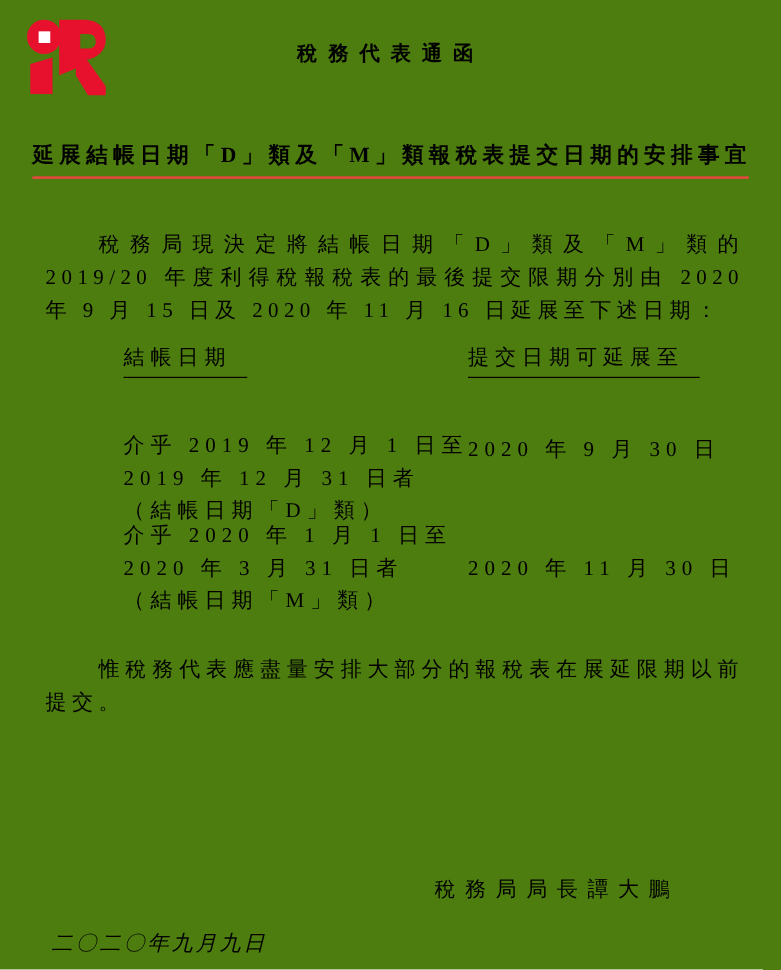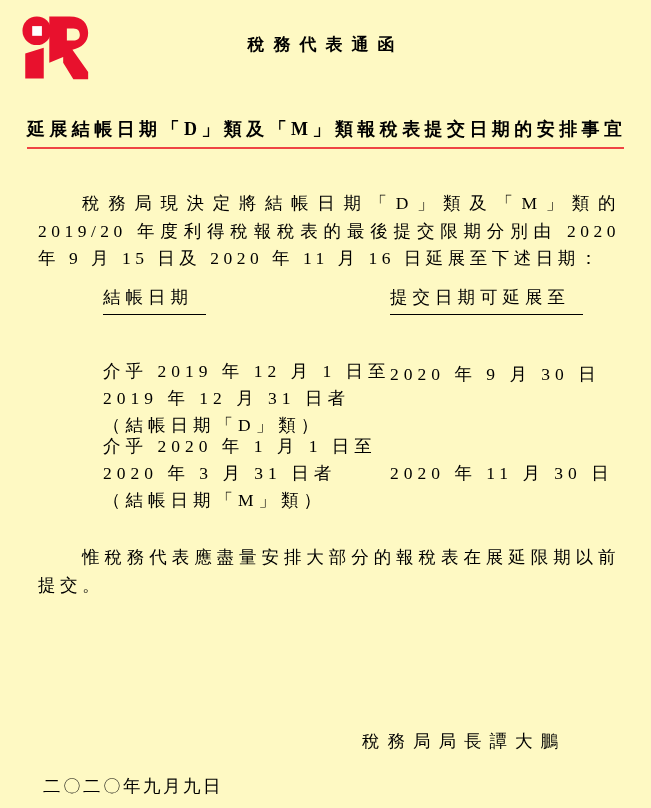--- a/index.html
+++ b/index.html
@@ -1,20 +1,20 @@
 <!DOCTYPE html>
 <html><head>
 <meta charset="utf-8">
 <style>
   html, body { margin: 0; padding: 0; background: #ffffff; }
   .page {
     position: relative;
     width: 651px;
     height: 808px;
-    background: #fef9c3;
+    background: #4d7c0f;
     color: #000000;
     font-family: "Liberation Serif", "DejaVu Serif", serif;
     overflow: hidden;
   }
   .abs { position: absolute; }
 
   .logo { left: 16px; top: 9px; width: 74px; height: 74px; }
 
   .title {
     left: 0; right: 0; top: 33px;
@@ -86,20 +86,21 @@
     top: 729px; left: 362px;
     font-size: 17.5px;
     letter-spacing: 8px;
     white-space: nowrap;
   }
   .docdate {
     top: 774px; left: 43px;
     font-size: 17.5px;
     letter-spacing: 2.5px;
     white-space: nowrap;
+    font-style: italic;
   }
 </style>
 </head>
 <body>
 
 <div class="page">
 
   <div class="abs logo">
     <svg viewBox="0 0 80 80" width="74" height="74" xmlns="http://www.w3.org/2000/svg">
 

